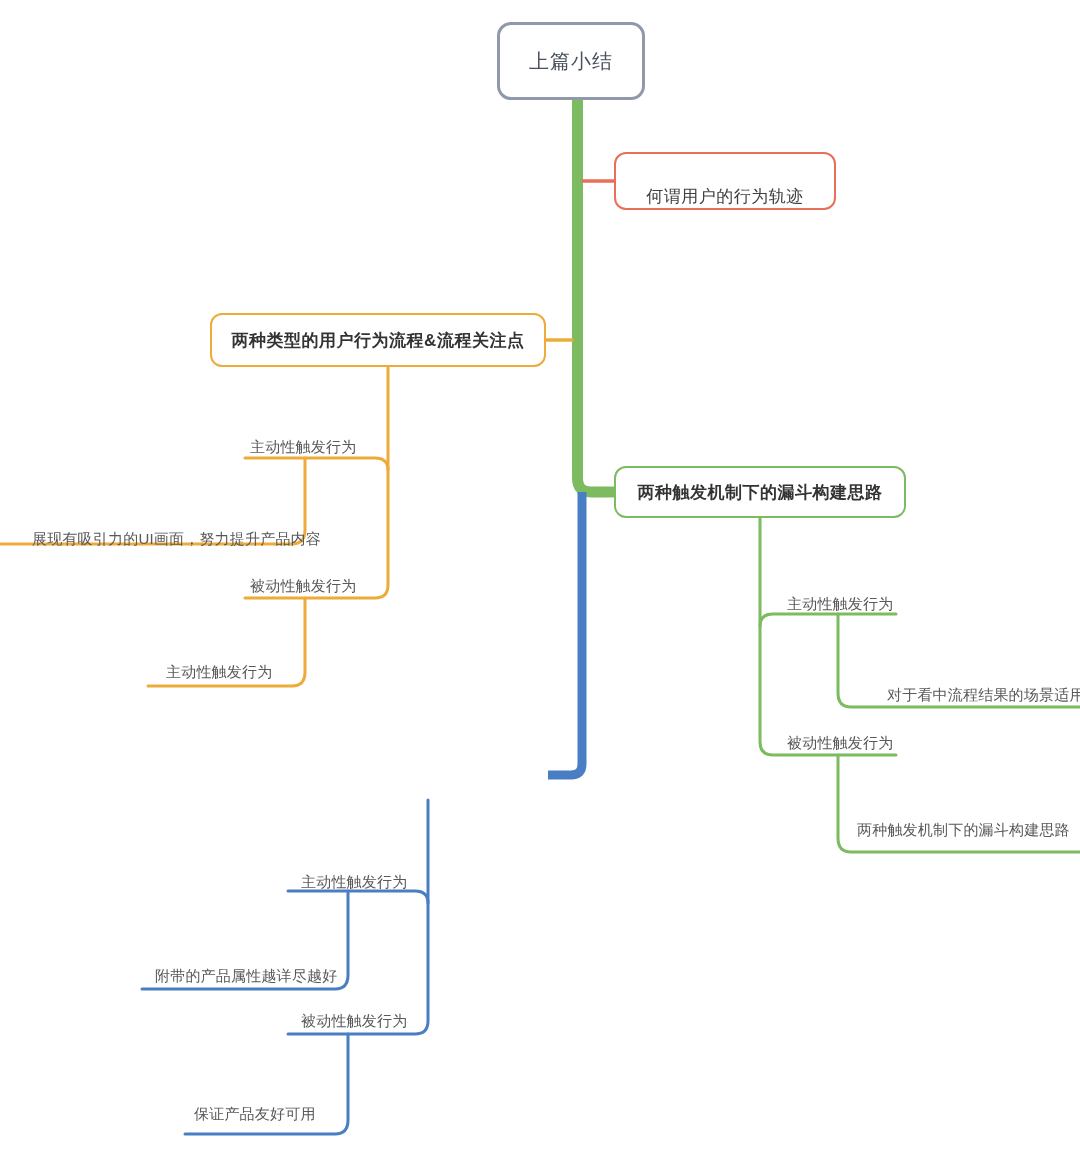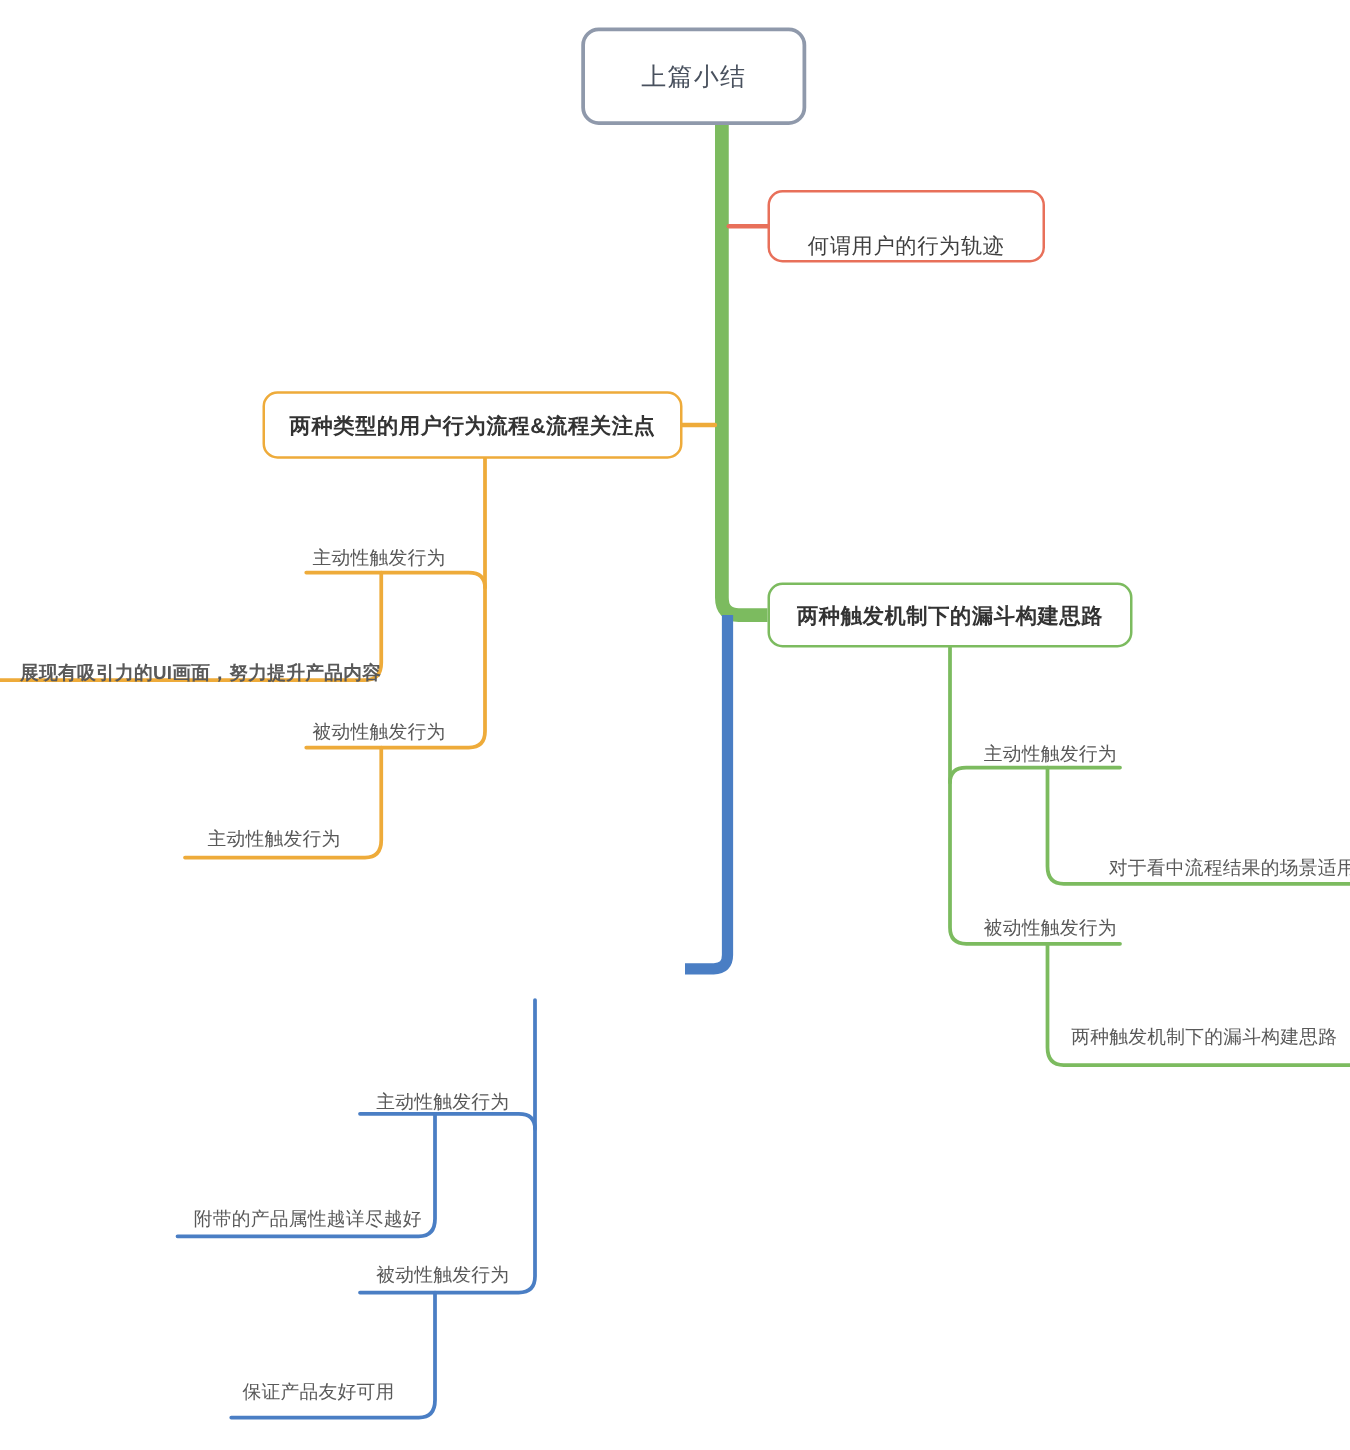--- a/index.html
+++ b/index.html
@@ -117,40 +117,40 @@
     <path d="M 760 626 Q 760 614 773 614 L 896 614" fill="none" stroke="#7cbb5f" stroke-width="3" stroke-linecap="round"></path>
     <path d="M 838 614 L 838 693 Q 838 707 851 707 L 1080 707" fill="none" stroke="#7cbb5f" stroke-width="3" stroke-linecap="round"></path>
     <path d="M 838 755 L 838 838 Q 838 852 851 852 L 1080 852" fill="none" stroke="#7cbb5f" stroke-width="3" stroke-linecap="round"></path>
 
     <path d="M 428 800 L 428 1021 Q 428 1034 415 1034 L 288 1034" fill="none" stroke="#4a7ec4" stroke-width="3" stroke-linecap="round"></path>
     <path d="M 428 903 Q 428 891 415 891 L 288 891" fill="none" stroke="#4a7ec4" stroke-width="3" stroke-linecap="round"></path>
     <path d="M 348 891 L 348 975 Q 348 989 335 989 L 142 989" fill="none" stroke="#4a7ec4" stroke-width="3" stroke-linecap="round"></path>
     <path d="M 348 1034 L 348 1120 Q 348 1134 335 1134 L 185 1134" fill="none" stroke="#4a7ec4" stroke-width="3" stroke-linecap="round"></path>
   </svg>
 
-  <div class="node node-root" style="left:465px; top:22px; width:180px; height:78px;text-align:right;">
+  <div class="node node-root" style="left:497px; top:22px; width:148px; height:78px;text-align:right;">
     <span>上篇小结</span>
   </div>
 
   <div class="node node-red" style="left:614px; top:152px; width:222px; height:58px;">
     <span>何谓用户的行为轨迹</span>
   </div>
 
   <div class="node node-green" style="left:614px; top:466px; width:292px; height:52px;">
     <span>两种触发机制下的漏斗构建思路</span>
   </div>
 
   <div class="node node-orange" style="left:210px; top:313px; width:336px; height:54px;">
     <span>两种类型的用户行为流程&amp;流程关注点</span>
   </div>
 
 
   <div class="leaf-label" style="left:250px; top:439px;">主动性触发行为</div>
 
-  <div class="leaf-label" style="left:16px; top:531px;font-weight:bold;">展现有吸引力的UI画面，努力提升产品内容</div>
+  <div class="leaf-label" style="left:32px; top:531px;">展现有吸引力的UI画面，努力提升产品内容</div>
 
   <div class="leaf-label" style="left:250px; top:578px;">被动性触发行为</div>
 
   <div class="leaf-label" style="left:166px; top:664px;">主动性触发行为</div>
 
   <div class="leaf-label" style="left:787px; top:596px;">主动性触发行为</div>
 
   <div class="leaf-label" style="left:887px; top:687px;">对于看中流程结果的场景适用</div>
 
   <div class="leaf-label" style="left:787px; top:735px;">被动性触发行为</div>

